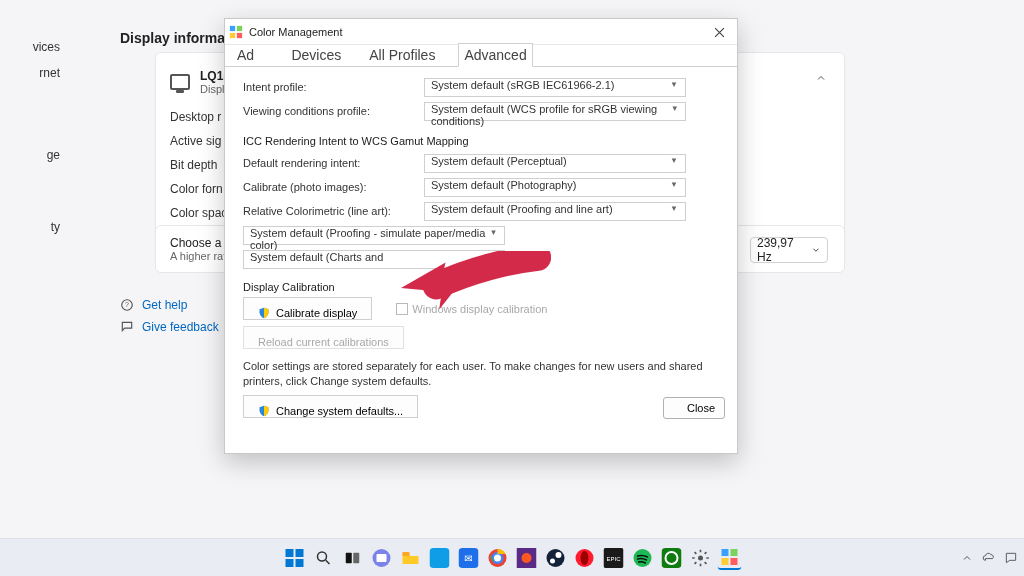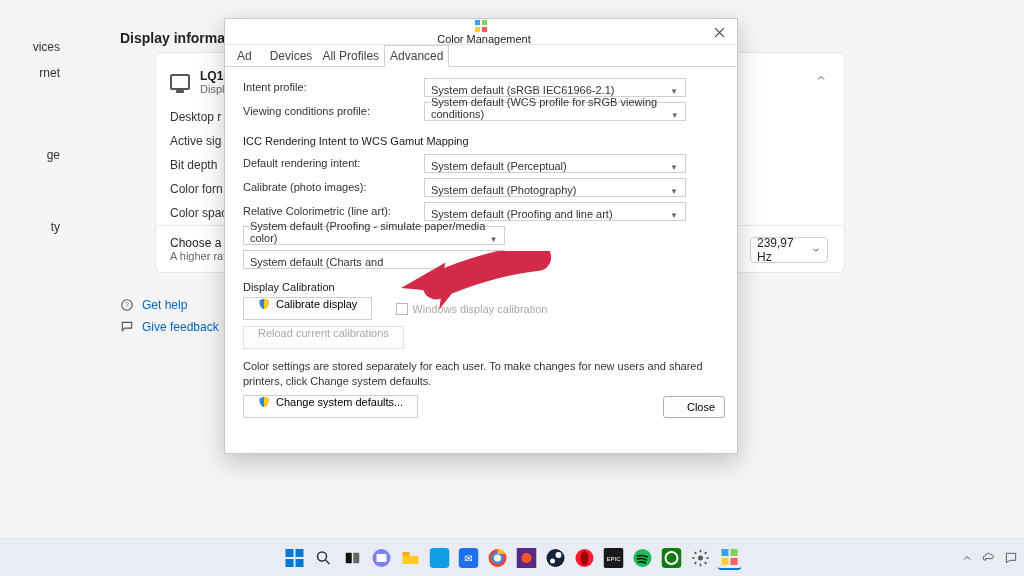--- a/index.html
+++ b/index.html
@@ -27,39 +27,39 @@
   .card2 .ref-title { font-size:12px; }
   .card2 .ref-sub { font-size:11px; color:#666; }
   .hz-select { position:absolute; right:16px; top:11px; width:78px; height:26px; border:1px solid #d2d2d4; border-radius:4px; background:#fff; display:flex; align-items:center; padding:0 6px; font-size:12px; justify-content:space-between; cursor:pointer; }
 
   .help-links { position:absolute; left:120px; top:294px; }
   .help-row { display:flex; align-items:center; gap:8px; font-size:12px; color:#0067c0; padding:4px 0; cursor:pointer; }
   .help-ico { width:14px; height:14px; display:inline-flex; align-items:center; justify-content:center; color:#555; }
 
   
   .dialog { position:absolute; left:224px; top:18px; width:514px; height:436px; background:#fff; border:1px solid #c8c8c8; box-shadow:0 8px 24px rgba(0,0,0,.22); }
-  .dlg-titlebar { height:26px; display:flex; align-items:center; padding:0 4px; position:relative; border-bottom:1px solid #e6e6e8;flex-direction:column; }
+  .dlg-titlebar { height:26px; display:flex; align-items:center; padding:0 4px; position:relative; border-bottom:1px solid #e6e6e8; }
   .dlg-icon { width:14px; height:14px; display:inline-flex; }
   .dlg-title { font-size:11px; margin-left:6px; flex:1; color:#222; }
   .dlg-close { width:36px; height:24px; display:flex; align-items:center; justify-content:center; color:#444; cursor:pointer; position:absolute; right:0; top:1px; }
   .dlg-close svg { width:11px; height:11px; }
 
-  .dlg-tabs { height:22px; display:flex; gap:0; padding:0 7px; border-bottom:1px solid #d0d0d2; align-items:flex-end; font-size:12px; }
+  .dlg-tabs { height:22px; display:flex; gap:18px; padding:0 7px; border-bottom:1px solid #d0d0d2; align-items:flex-end; font-size:14px; }
   .tab { padding:3px 5px; color:#444; cursor:pointer; }
   .tab.active { background:#fff; border-left:1px solid #d0d0d2; border-right:1px solid #d0d0d2; border-top:1px solid #d0d0d2; border-bottom:1px solid #fff; position:relative; top:1px; }
 
   .dlg-body { padding:8px 18px 8px 18px; font-size:11px; color:#333; position:relative; }
   .group-head { font-size:11px; color:#1a1a1a; margin:2px 0 4px 0; }
   .frow { display:flex; align-items:center; height:24px; gap:6px; }
   .frow .flabel { width:175px; }
-  .fsel { flex:1; height:19px; border:1px solid #cfcfcf; background:#fff; display:flex; align-items:flex-end; padding:0 6px; justify-content:space-between; cursor:pointer; position:relative; max-width:262px; }
+  .fsel { flex:1; height:19px; border:1px solid #cfcfcf; background:#fff; display:flex; align-items:flex-start; padding:0 6px; justify-content:space-between; cursor:pointer; position:relative; max-width:262px; }
   .fsel .drop { width:10px; color:#666; font-size:9px; text-align:center; }
 
   .cal-row { display:flex; align-items:center; gap:24px; margin-top:4px; }
-  .btn { height:23px; border:1px solid #cfcfcf; background:#fdfdfd; padding:0 14px; display:inline-flex; align-items:flex-start; gap:6px; cursor:pointer; font-size:11px; }
+  .btn { height:23px; border:1px solid #cfcfcf; background:#fdfdfd; padding:0 14px; display:inline-flex; align-items:flex-end; gap:6px; cursor:pointer; font-size:11px; }
   .btn.disabled { color:#a9a9a9; border-color:#e1e1e1; cursor:default; }
   .shield { width:12px; height:12px; display:inline-flex; }
   .chk { display:flex; align-items:center; gap:4px; color:#a9a9a9; }
   .chk .box { width:12px; height:12px; border:1px solid #b9b9b9; background:#fff; }
   .note { font-size:11px; color:#333; line-height:1.35; margin-top:10px; max-width:480px; }
   .dlg-footer { position:absolute; bottom:8px; right:12px; }
   .close-btn { width:62px; height:22px; border:1px solid #b0b0b0; background:#fdfdfd; border-radius:3px; cursor:pointer; font-size:11px;padding-left:14px; }
 
   
   .arrow { position:absolute; left:391px; top:251px; width:160px; height:70px; pointer-events:none; }

